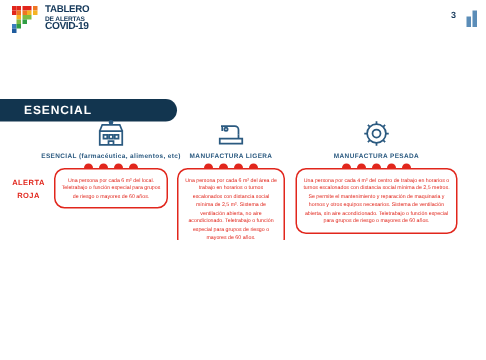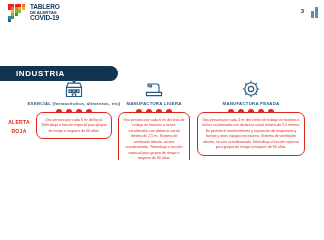--- a/index.html
+++ b/index.html
@@ -107,21 +107,21 @@
 
   <div class="page-num">3</div>
 
   <div class="bars">
     <span></span>
       <span></span>
   </div>
 </div>
 
 <div class="banner">
-  <span class="banner-label">INDUSTRIA</span>
+  <span class="banner-label">ESENCIAL</span>
 </div>
 
 <div class="alerta">
   <div>ALERTA</div>
   <div>ROJA</div>
 </div>
 
 <div class="cols">
 
   <div class="col col-1">

